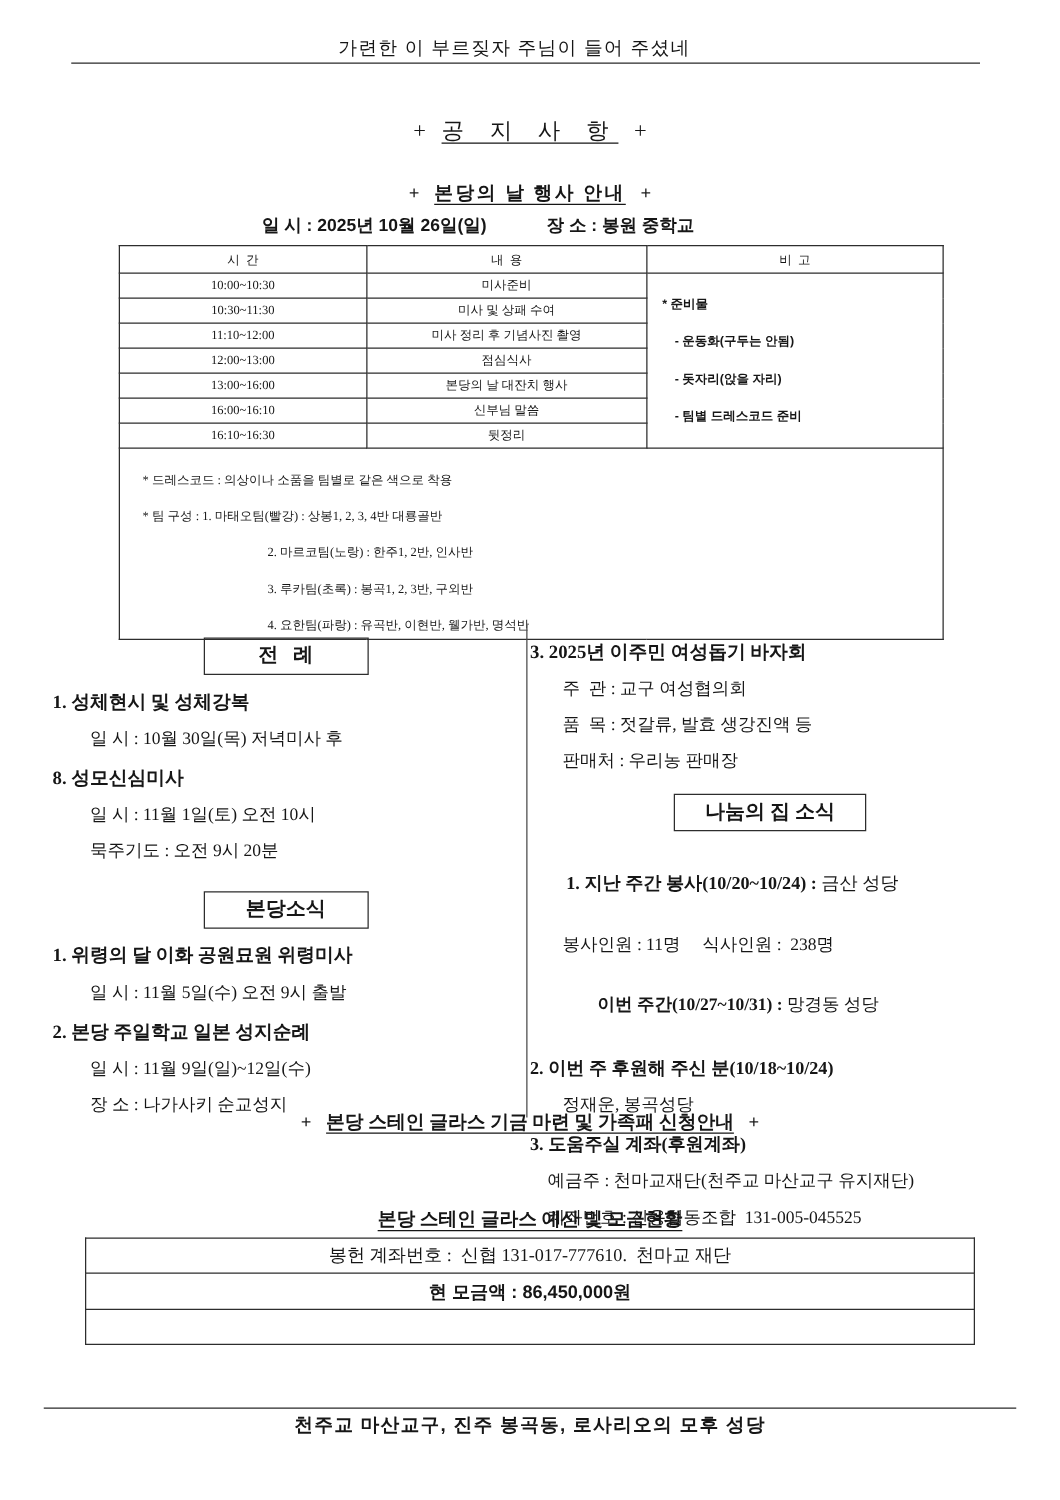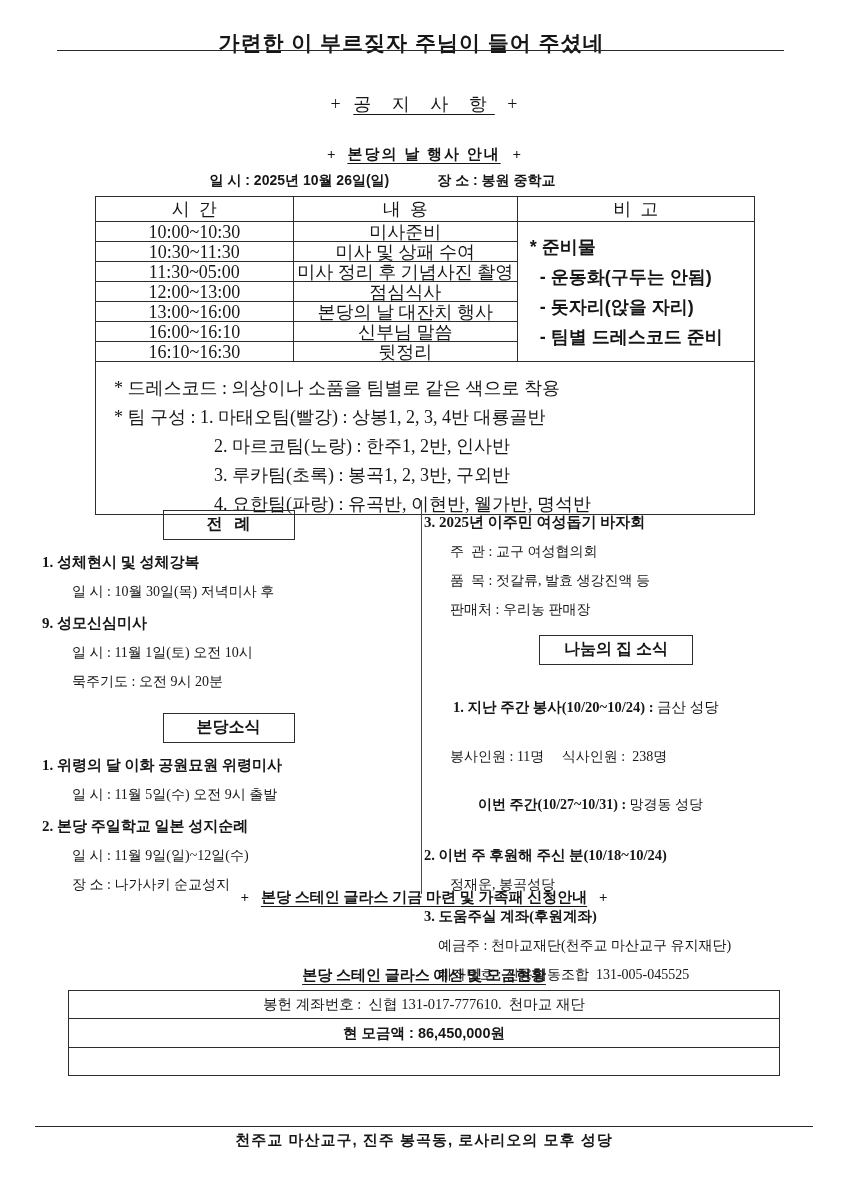--- a/index.html
+++ b/index.html
@@ -1,39 +1,39 @@
 <!DOCTYPE html>
 <html><head>
 <meta charset="utf-8">
 <style>
   html,body { margin:0; padding:0; background:#ffffff; }
   body { width:848px; height:1200px; font-family:"Liberation Serif","DejaVu Serif",serif; color:#161616; }
   .page { position:relative; width:848px; height:1200px; overflow:hidden; background:#fff; }
 
   
   .verse { position:absolute; top:29px; left:0; width:823px; text-align:center;
-           font-family:"Liberation Sans","DejaVu Sans",sans-serif; font-weight:bold; font-size:21px; letter-spacing:1px; }
+           font-family:"Liberation Sans","DejaVu Sans",sans-serif; font-weight:normal; font-size:15px; letter-spacing:1px; }
   .hline { position:absolute; border-top:2px solid #2a2a2a; height:0; }
   .hline.top { top:50px; left:57px; width:727px; border-top-width:1.5px; }
   .hline.bottom { top:1126px; left:35px; width:778px; border-top-width:1.5px; }
 
   
   .notice-title { position:absolute; top:92px; left:0; width:848px; text-align:center; font-size:18px; }
   .notice-title .mid { letter-spacing:8px; margin:10px 8px; text-decoration:underline; text-underline-offset:4px; }
   .event-heading { position:absolute; top:145px; left:0; width:848px; text-align:center; font-size:15px; font-weight:bold; }
   .event-heading .mid { letter-spacing:2px; margin:0 8px; text-decoration:underline; text-underline-offset:4px; }
 
   .event-meta { position:absolute; top:172px; left:0; width:765px; text-align:center;
                 font-family:"Liberation Sans","DejaVu Sans",sans-serif; font-weight:bold; font-size:14px; }
   .event-meta .meta-date { margin-right:48px; }
 
   
   table { border-collapse:collapse; }
   .event-table { position:absolute; top:196px; left:95px; width:660px; table-layout:fixed; }
-  .event-table th, .event-table td { border:1.5px solid #2d2d2d; font-size:18px; padding:0; }
+  .event-table th, .event-table td { border:1.5px solid #2d2d2d; font-size:10px; padding:0; }
   .event-table th { font-weight:normal; height:21px; white-space:pre-wrap; }
   .event-table td.c-time, .event-table td.c-desc { text-align:center; height:19px; line-height:18px; }
   .col-time { width:30%; } .col-desc { width:34%; } .col-rem { width:36%; }
   .c-remarks { vertical-align:middle; text-align:left; font-family:"Liberation Sans","DejaVu Sans",sans-serif; font-weight:bold; }
   .rm-title { margin:0 0 10px 12px; line-height:20px; }
   .rm-item { margin:0 0 10px 22px; line-height:20px; }
   .rm-item:last-child { margin-bottom:0; }
   .footnotes { text-align:left; }
   .fn-line { line-height:20px; margin:9px 0 0 18px; white-space:pre-wrap; }
   .fn-line:first-child { margin-top:16px; }
@@ -114,21 +114,21 @@
         <div class="rm-item">- 운동화(구두는 안됨)</div>
         <div class="rm-item">- 돗자리(앉을 자리)</div>
         <div class="rm-item">- 팀별 드레스코드 준비</div>
       </td>
     </tr>
     <tr>
       <td class="c-time">10:30~11:30</td>
       <td class="c-desc">미사 및 상패 수여</td>
     </tr>
     <tr>
-      <td class="c-time">11:30~05:00</td>
+      <td class="c-time">11:10~12:00</td>
       <td class="c-desc">미사 정리 후 기념사진 촬영</td>
     </tr>
     <tr>
       <td class="c-time">12:00~13:00</td>
       <td class="c-desc">점심식사</td>
     </tr>
     <tr>
       <td class="c-time">13:00~16:00</td>
       <td class="c-desc">본당의 날 대잔치 행사</td>
     </tr>
@@ -150,21 +150,21 @@
       </td>
     </tr>
   </tbody>
     </table>
 
   <div class="columns">
     <div class="col-left">
       <div class="sec-box">전   례</div>
       <div class="item-title">1. 성체현시 및 성체강복</div>
       <div class="item-sub">일 시 : 10월 30일(목) 저녁미사 후</div>
-      <div class="item-title">9. 성모신심미사</div>
+      <div class="item-title">8. 성모신심미사</div>
       <div class="item-sub">일 시 : 11월 1일(토) 오전 10시</div>
       <div class="item-sub">묵주기도 : 오전 9시 20분</div>
 
       <div class="sec-box box2">본당소식</div>
       <div class="item-title">1. 위령의 달 이화 공원묘원 위령미사</div>
       <div class="item-sub">일 시 : 11월 5일(수) 오전 9시 출발</div>
       <div class="item-title">2. 본당 주일학교 일본 성지순례</div>
       <div class="item-sub">일 시 : 11월 9일(일)~12일(수)</div>
       <div class="item-sub">장 소 : 나가사키 순교성지</div>
     </div>

